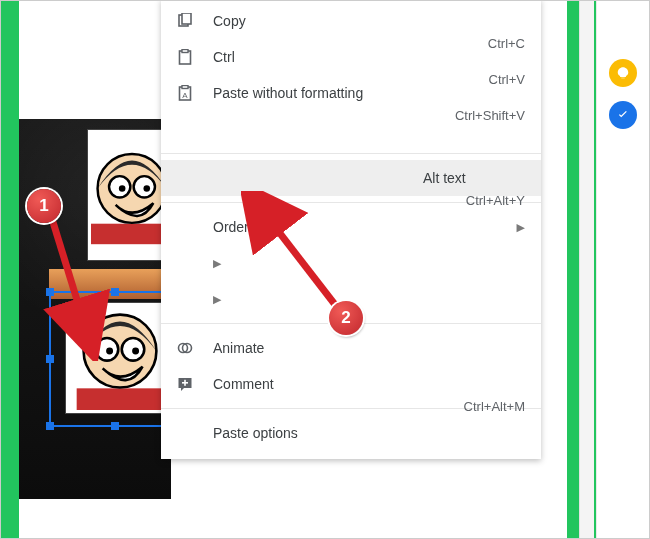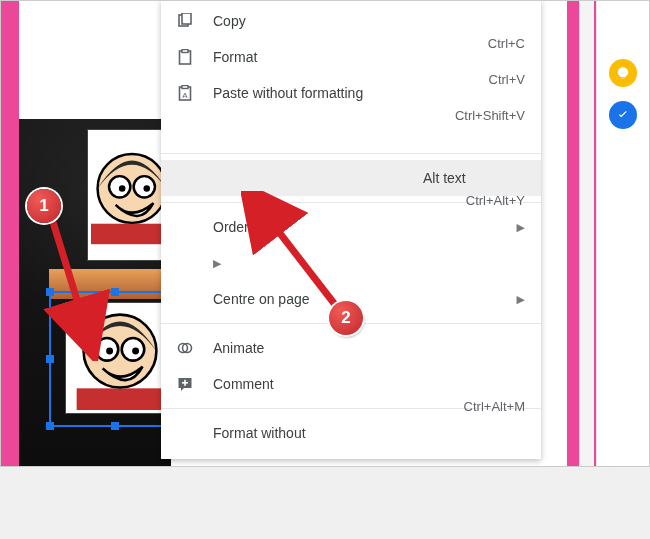--- a/index.html
+++ b/index.html
@@ -1,16 +1,16 @@
 <!DOCTYPE html>
 <html><head>
 <meta charset="utf-8">
 <style>
   html,body{margin:0;padding:0;font-family:Arial,Helvetica,sans-serif;background:#f0f0f0;}
-  .viewport{position:relative;width:650px;height:467px;background:#ec4899;overflow:hidden;border:1px solid #ccc;box-sizing:border-box;}
+  .viewport{position:relative;width:650px;height:539px;background:#22c55e;overflow:hidden;border:1px solid #ccc;box-sizing:border-box;}
   
   .canvas{position:absolute;left:18px;top:0;width:548px;height:539px;background:#fff;}
   .slide{position:absolute;left:0;top:118px;width:152px;height:380px;background:linear-gradient(#1a1a1a,#0c0c0c);overflow:hidden;}
   .palm{position:absolute;top:0;left:-70px;width:260px;height:380px;background:
        radial-gradient(circle at 60% 20%, rgba(255,255,255,.05), transparent 40%);
   }
   
   .img-block{position:absolute;background:#fff;box-shadow:0 0 0 1px #444 inset;}
   .img-block.top{left:68px;top:128px;width:90px;height:132px;}
   .img-block.bot{left:46px;top:301px;width:110px;height:112px;}
@@ -107,21 +107,21 @@
       <span class="lbl">Copy</span>
       <span class="sc">Ctrl+C</span>
     </div>
     <div class="mi">
       <span class="ic">
           <svg width="16" height="16" viewBox="0 0 16 16">
             <rect x="2.5" y="2" width="11" height="13" fill="none" stroke="#5f6368" stroke-width="1.6"></rect>
             <rect x="5" y="0.5" width="6" height="3" fill="#fff" stroke="#5f6368" stroke-width="1.4"></rect>
           </svg>
         </span>
-      <span class="lbl">Format</span>
+      <span class="lbl">Ctrl</span>
       <span class="sc">Ctrl+V</span>
     </div>
     <div class="mi">
       <span class="ic">
           <svg width="16" height="16" viewBox="0 0 16 16">
             <rect x="2.5" y="2" width="11" height="13" fill="none" stroke="#5f6368" stroke-width="1.6"></rect>
             <rect x="5" y="0.5" width="6" height="3" fill="#fff" stroke="#5f6368" stroke-width="1.4"></rect>
             <text x="8" y="13" font-size="8" text-anchor="middle" fill="#5f6368">A</text>
           </svg>
         </span>
@@ -142,21 +142,20 @@
       <span class="ic"></span>
       <span class="lbl">Order</span>
       <span class="chev">▶</span>
     </div>
     <div class="mi">
       <span class="ic"></span>
       <span class="chev">▶</span>
     </div>
     <div class="mi">
       <span class="ic"></span>
-      <span class="lbl">Centre on page</span>
       <span class="chev">▶</span>
     </div>
     <div class="sep"></div>
     <div class="mi">
       <span class="ic">
           <svg width="16" height="16" viewBox="0 0 16 16">
             <circle cx="6" cy="8" r="4.5" fill="none" stroke="#5f6368" stroke-width="1.6"></circle>
             <circle cx="10" cy="8" r="4.5" fill="none" stroke="#5f6368" stroke-width="1.6"></circle>
           </svg>
         </span>
@@ -170,21 +169,21 @@
             <rect x="5" y="6" width="6" height="1.6" fill="#fff"></rect>
             <rect x="7.2" y="3.8" width="1.6" height="6" fill="#fff"></rect>
           </svg>
         </span>
       <span class="lbl">Comment</span>
       <span class="sc">Ctrl+Alt+M</span>
     </div>
     <div class="sep"></div>
     <div class="mi">
       <span class="ic"></span>
-      <span class="lbl">Format without</span>
+      <span class="lbl">Paste options</span>
     </div>
   </div>
 
   <div class="scrollbar"></div>
   <div class="rail">
     <div class="rail-btn rail-yellow">
       <svg width="14" height="14" viewBox="0 0 24 24">
           <path fill="#fff" d="M9 21h6v-1H9v1zm3-19C7 2 3 6 3 11c0 3 2 5 4 6v2h10v-2c2-1 4-3 4-6 0-5-4-9-9-9z"></path>
         </svg>
     </div>

